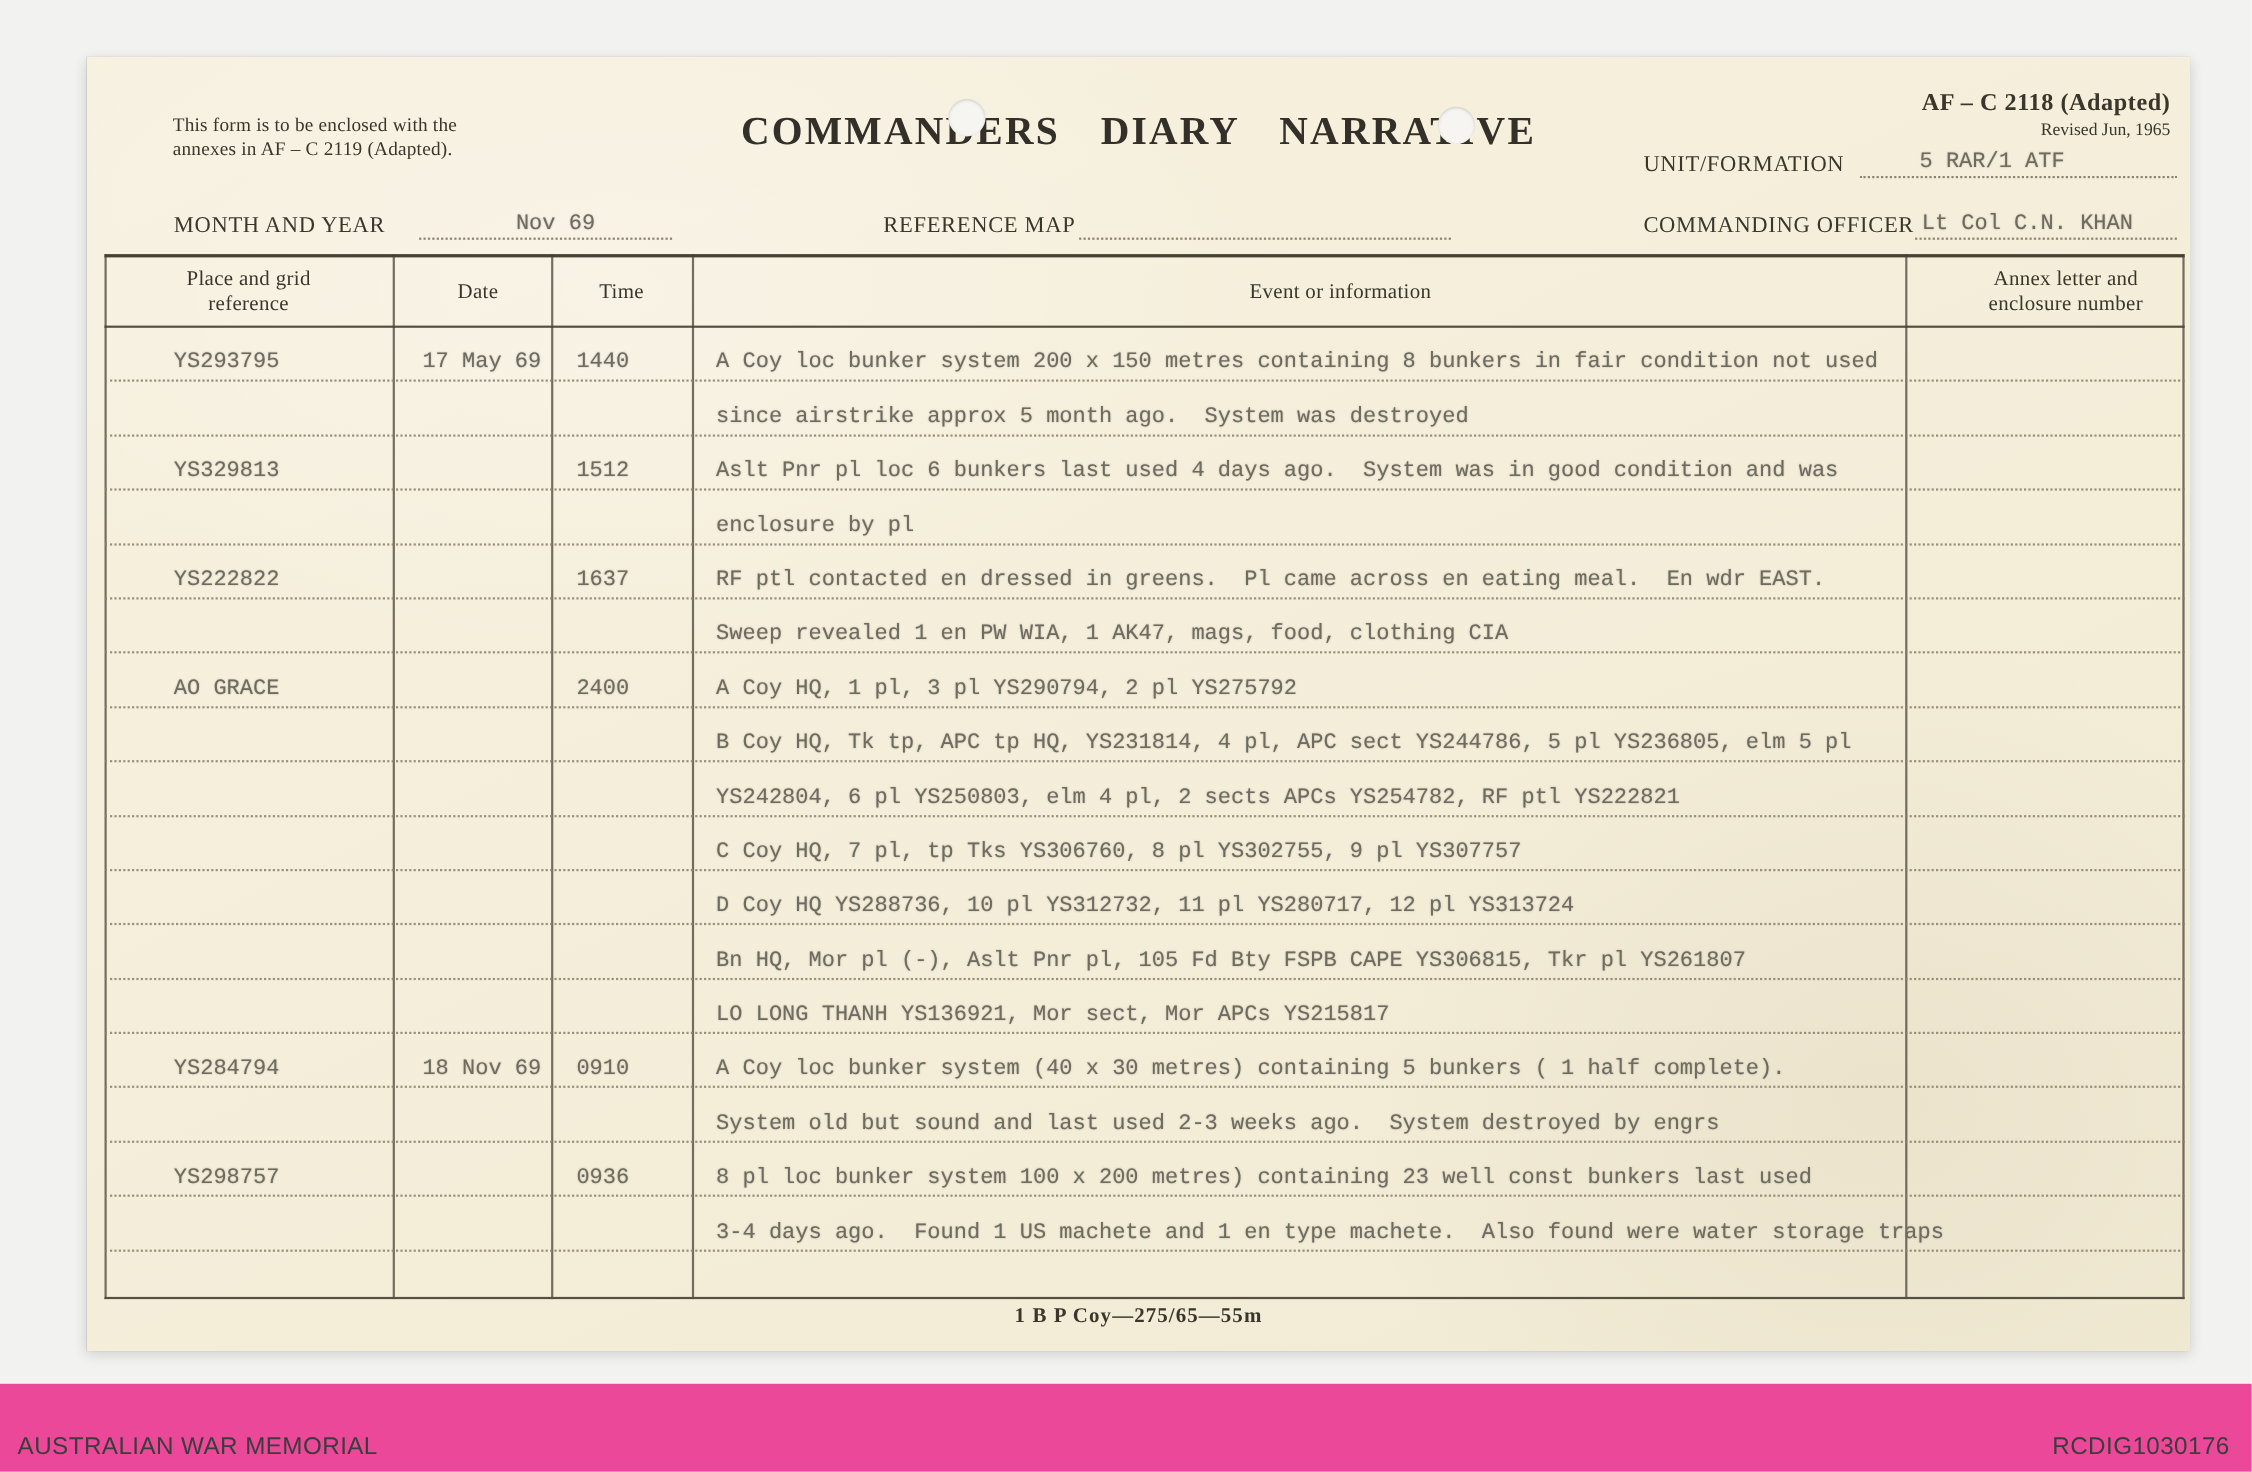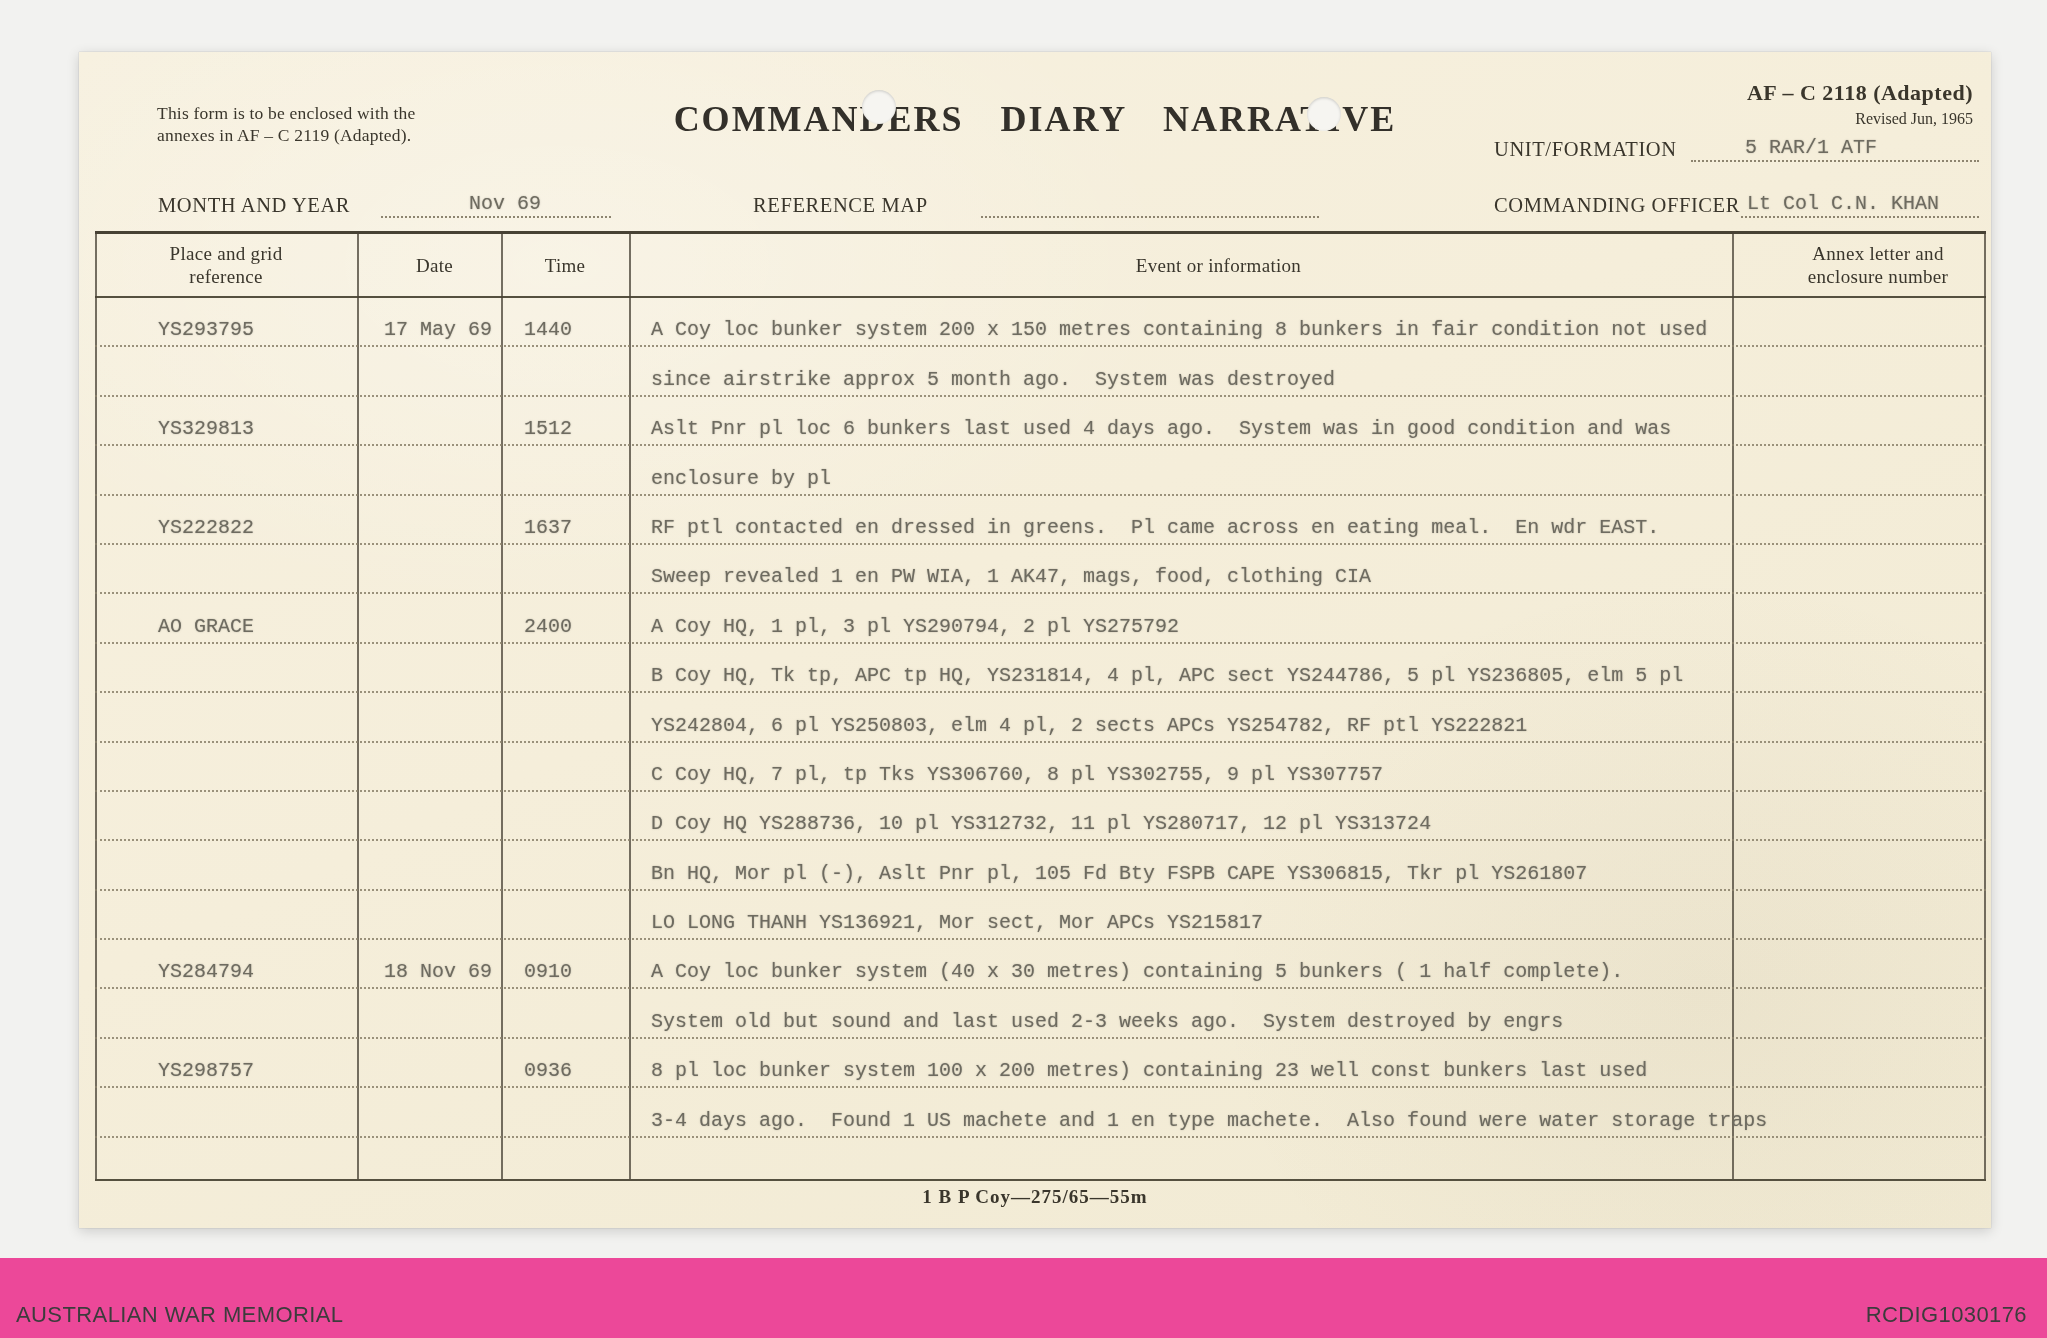--- a/index.html
+++ b/index.html
@@ -26,21 +26,21 @@
     font-size: 36px; font-weight: bold; letter-spacing: 2px; word-spacing: 26px;
     color: #33302a; z-index: 2;
   }
 
   .formnum  { right: 18px; top: 28px; font-size: 22px; font-weight: bold; text-align: right; letter-spacing: 0.5px; }
   .revision { right: 18px; top: 58px; font-size: 16px; text-align: right; }
 
   .label { font-size: 20.5px; letter-spacing: 0.6px; color: #3a362c; }
   .unit-label { left: 1415px; top: 86px; }
   .my-label   { left: 79px;   top: 142px; }
-  .rm-label   { left: 674px;  top: 142px; }
+  .rm-label   { left: 724px;  top: 142px; }
   .co-label   { left: 1415px; top: 142px; }
 
   .dots { height: 0; border-bottom: 2px dotted rgba(122,113,92,0.85); }
   .unit-dots { left: 1612px; top: 108px; width: 288px; }
   .my-dots   { left: 302px;  top: 164px; width: 230px; }
   .rm-dots   { left: 902px;  top: 164px; width: 338px; }
   .co-dots   { left: 1662px; top: 164px; width: 238px; }
 
   .typed {
     font-family: "Liberation Mono", monospace;

